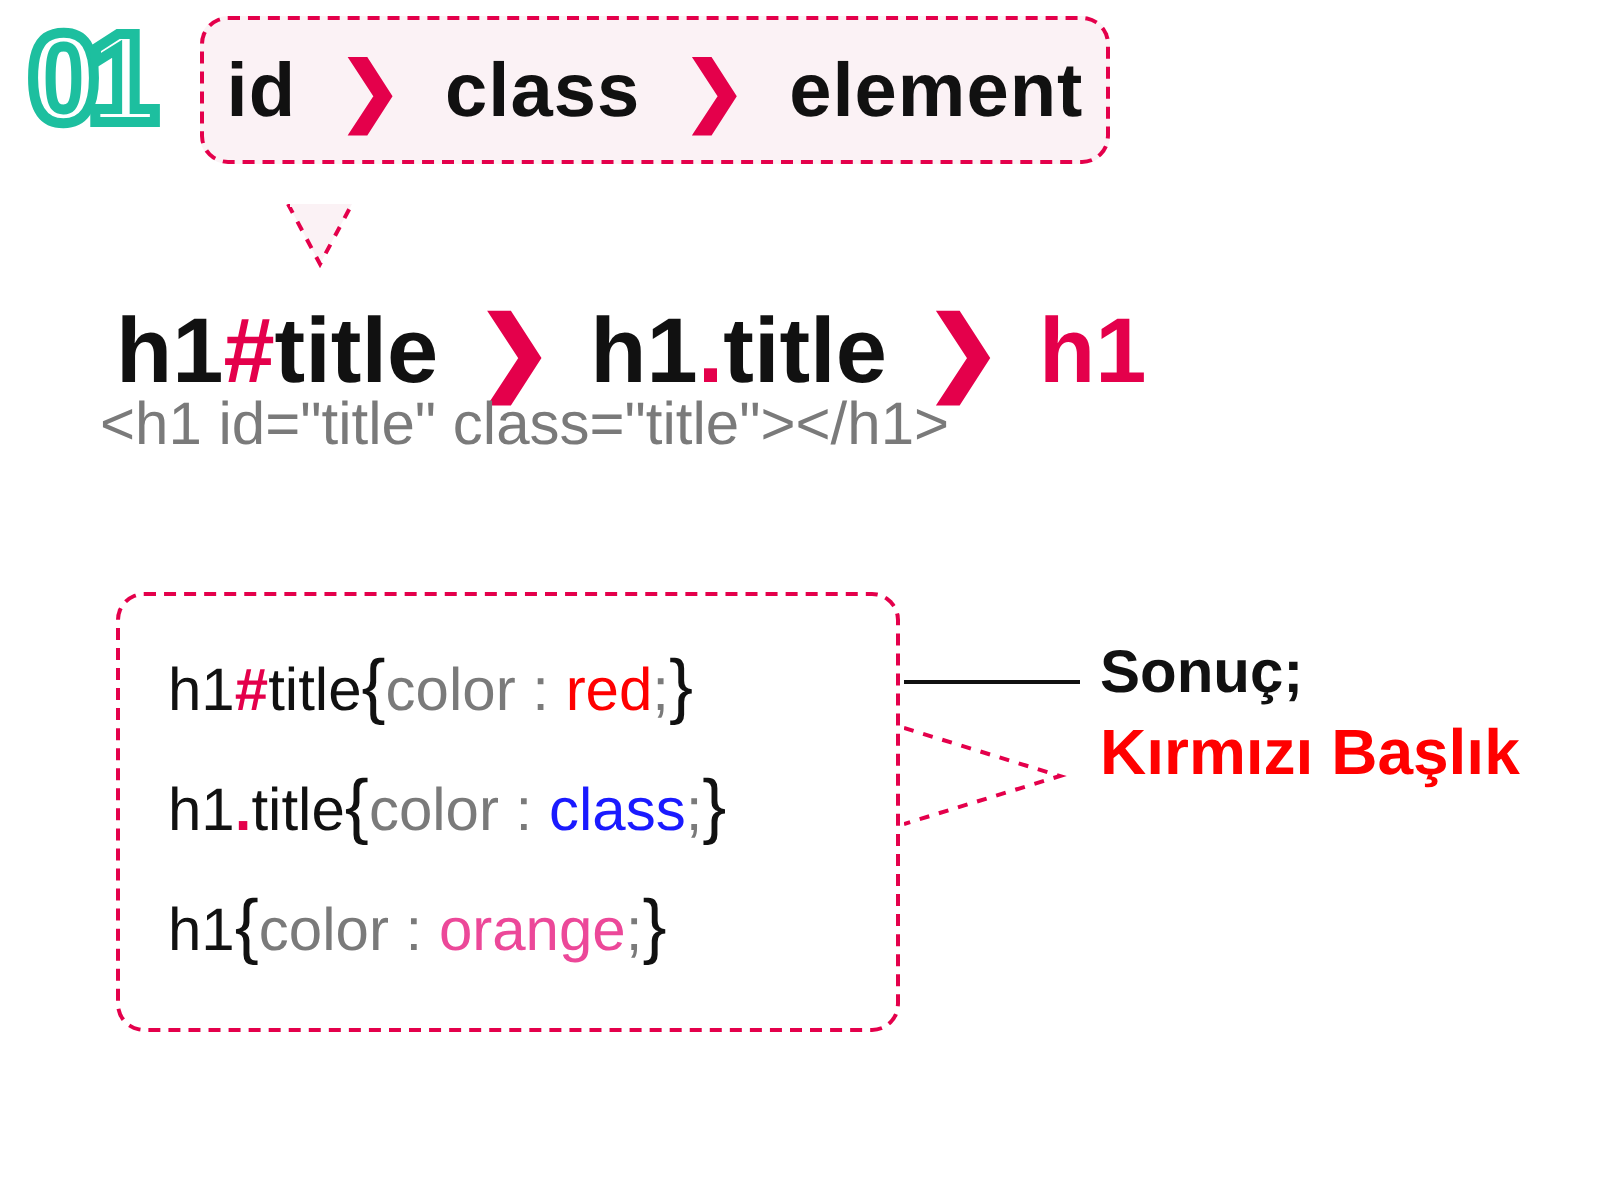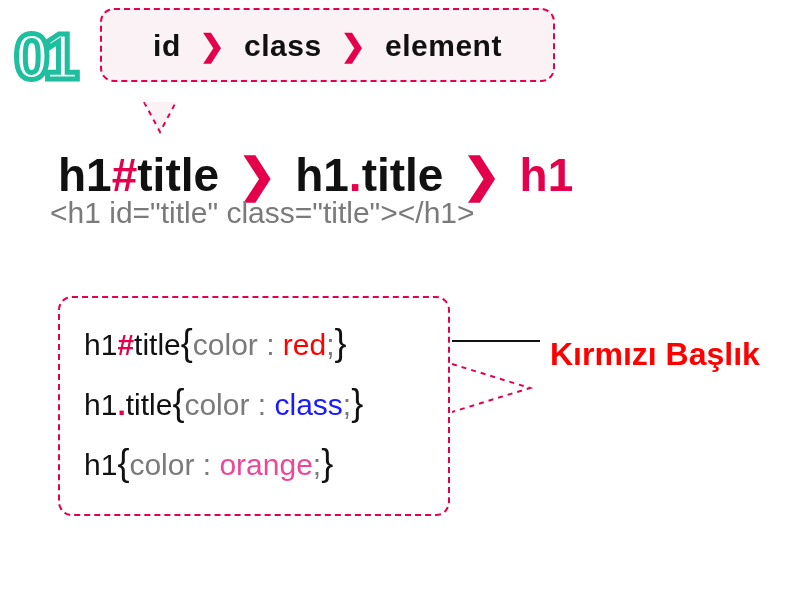--- a/index.html
+++ b/index.html
@@ -9,21 +9,21 @@
     background: #ffffff;
     font-family: 'Segoe UI', Arial, sans-serif;
     position: relative;
     overflow: hidden;
   }
 
   
   .badge {
     position: absolute;
     left: 14px;
-    top: 20px;
+    top: 2px;
     font-size: 64px;
     font-weight: 900;
     letter-spacing: -6px;
     color: #ffffff;
     -webkit-text-stroke: 5px #1dbf9f;
     font-family: Arial, sans-serif;
   }
 
   
   .bubble {
@@ -33,21 +33,21 @@
     width: 455px;
     height: 74px;
     background: #fbf2f5;
     border: 2px dashed #e4004b;
     border-radius: 14px;
     display: flex;
     align-items: center;
     justify-content: center;
   }
   .bubble-text {
-    font-size: 30px;
+    font-size: 38px;
     font-weight: 700;
     color: #111;
     letter-spacing: 0.5px;
   }
   .bubble-text .chev { color: #e4004b; font-weight: 900; margin: 0 10px; }
   .tail {
     position: absolute;
     left: 140px;
     top: 80px;
     width: 0; height: 0;
@@ -130,21 +130,21 @@
   }
   .result .lbl {
     font-size: 30px;
     font-weight: 700;
     color: #111;
   }
   .result .out {
     font-size: 32px;
     font-weight: 700;
     color: #ff0000;
-    margin-top: 16px;
+    margin-top: 4px;
   }
 </style>
 </head>
 <body>
 
 <div class="badge">01</div>
 
 <div class="bubble">
   <div class="bubble-text">
     <span>id</span>
@@ -184,14 +184,15 @@
 </div>
 
 <div class="connector"></div>
 <div class="result-tri">
   <svg width="90" height="60">
     <path d="M0 6 L78 30 L0 54" fill="none" stroke="#e4004b" stroke-width="2" stroke-dasharray="5,5"></path>
   </svg>
 </div>
 
 <div class="result">
+  <div class="lbl">Sonuç;</div>
   <div class="out">Kırmızı Başlık</div>
 </div>
 
 </body></html>

